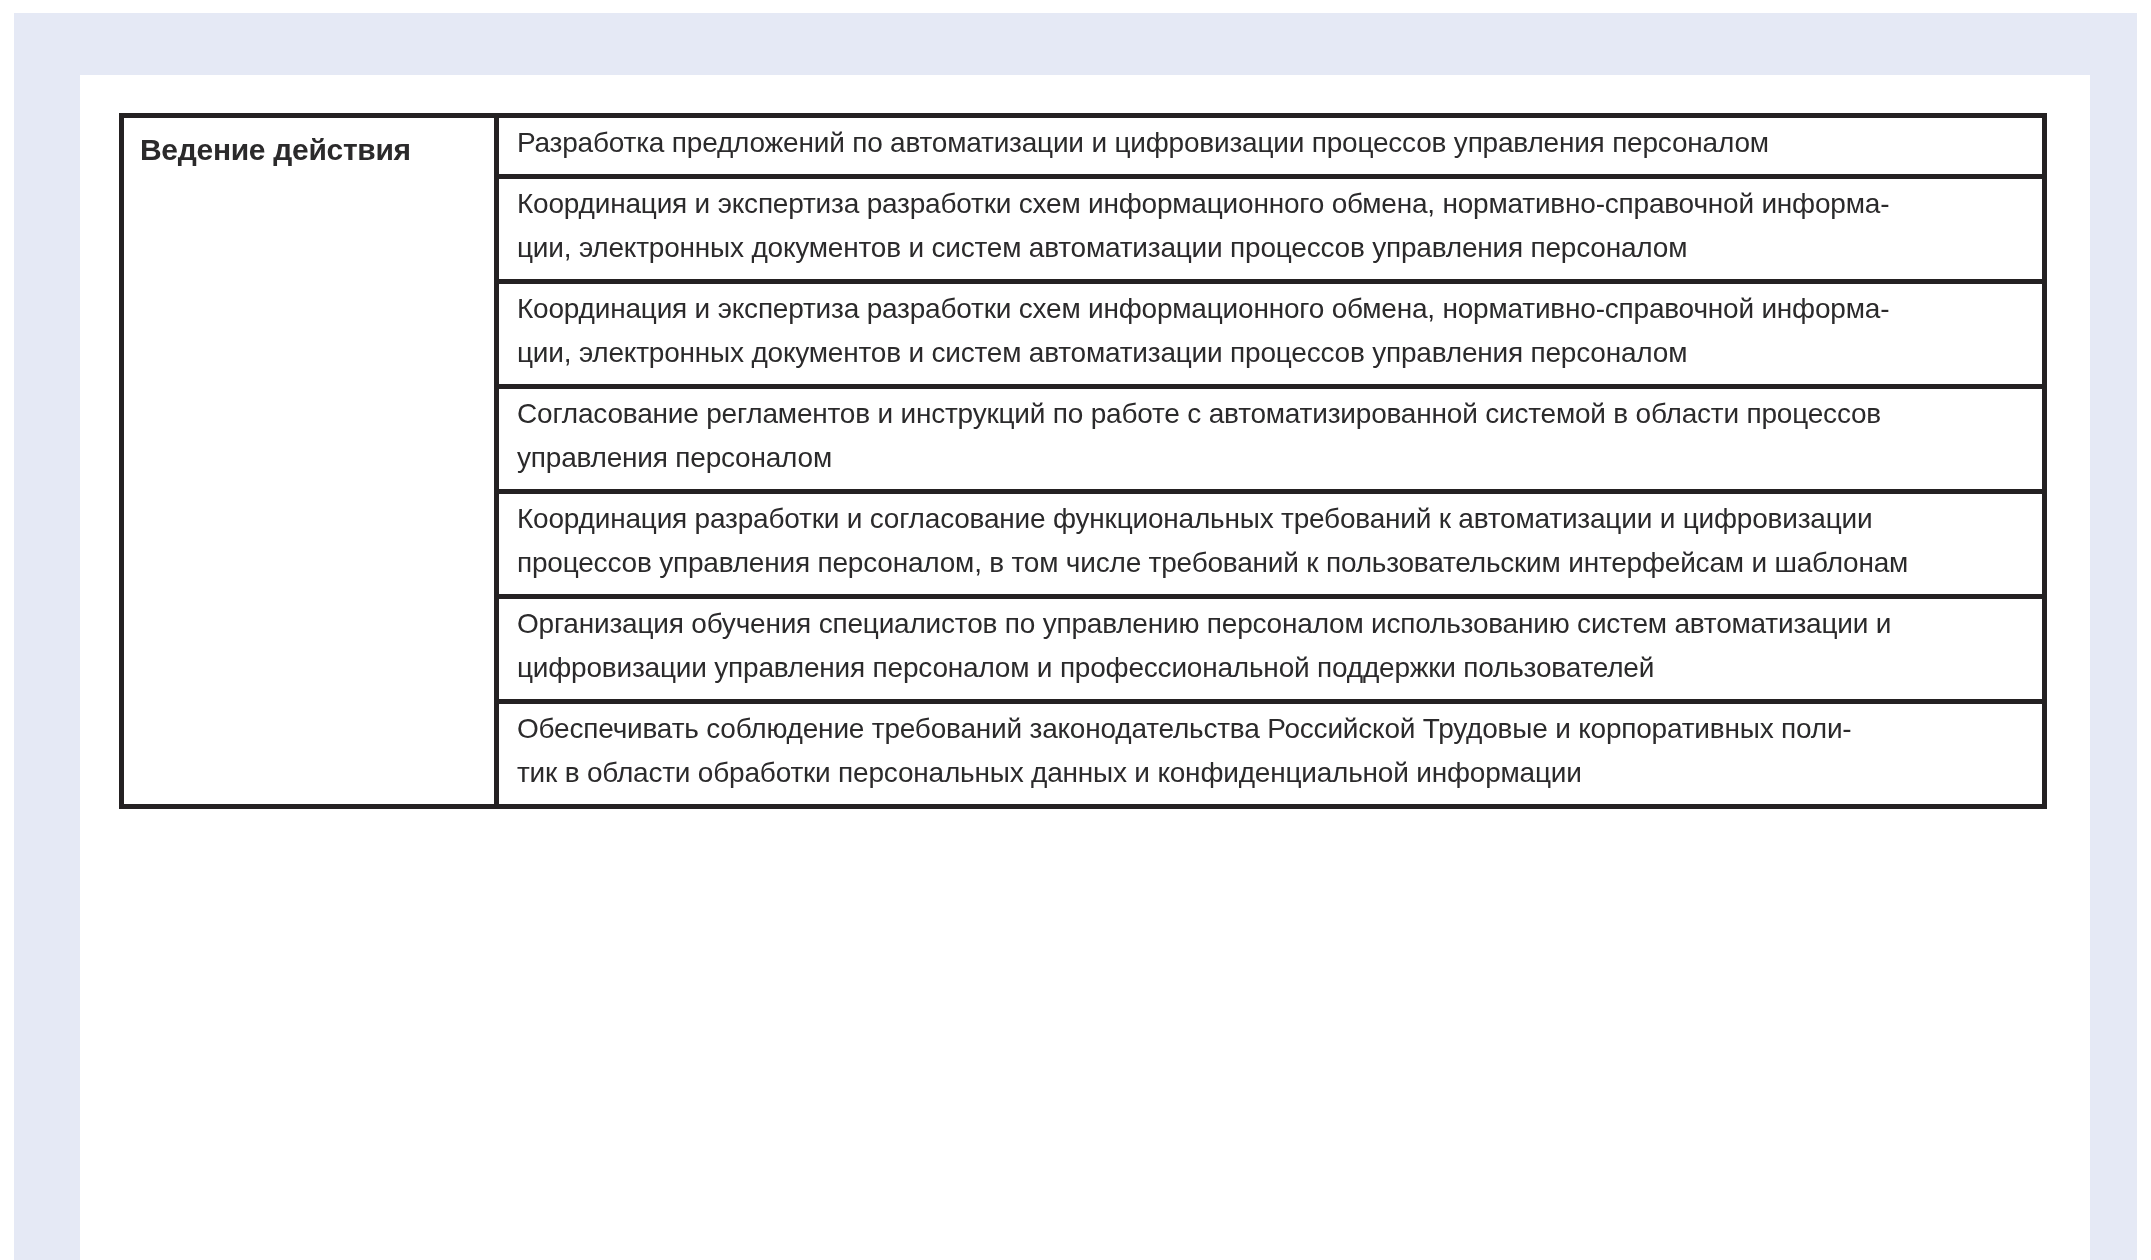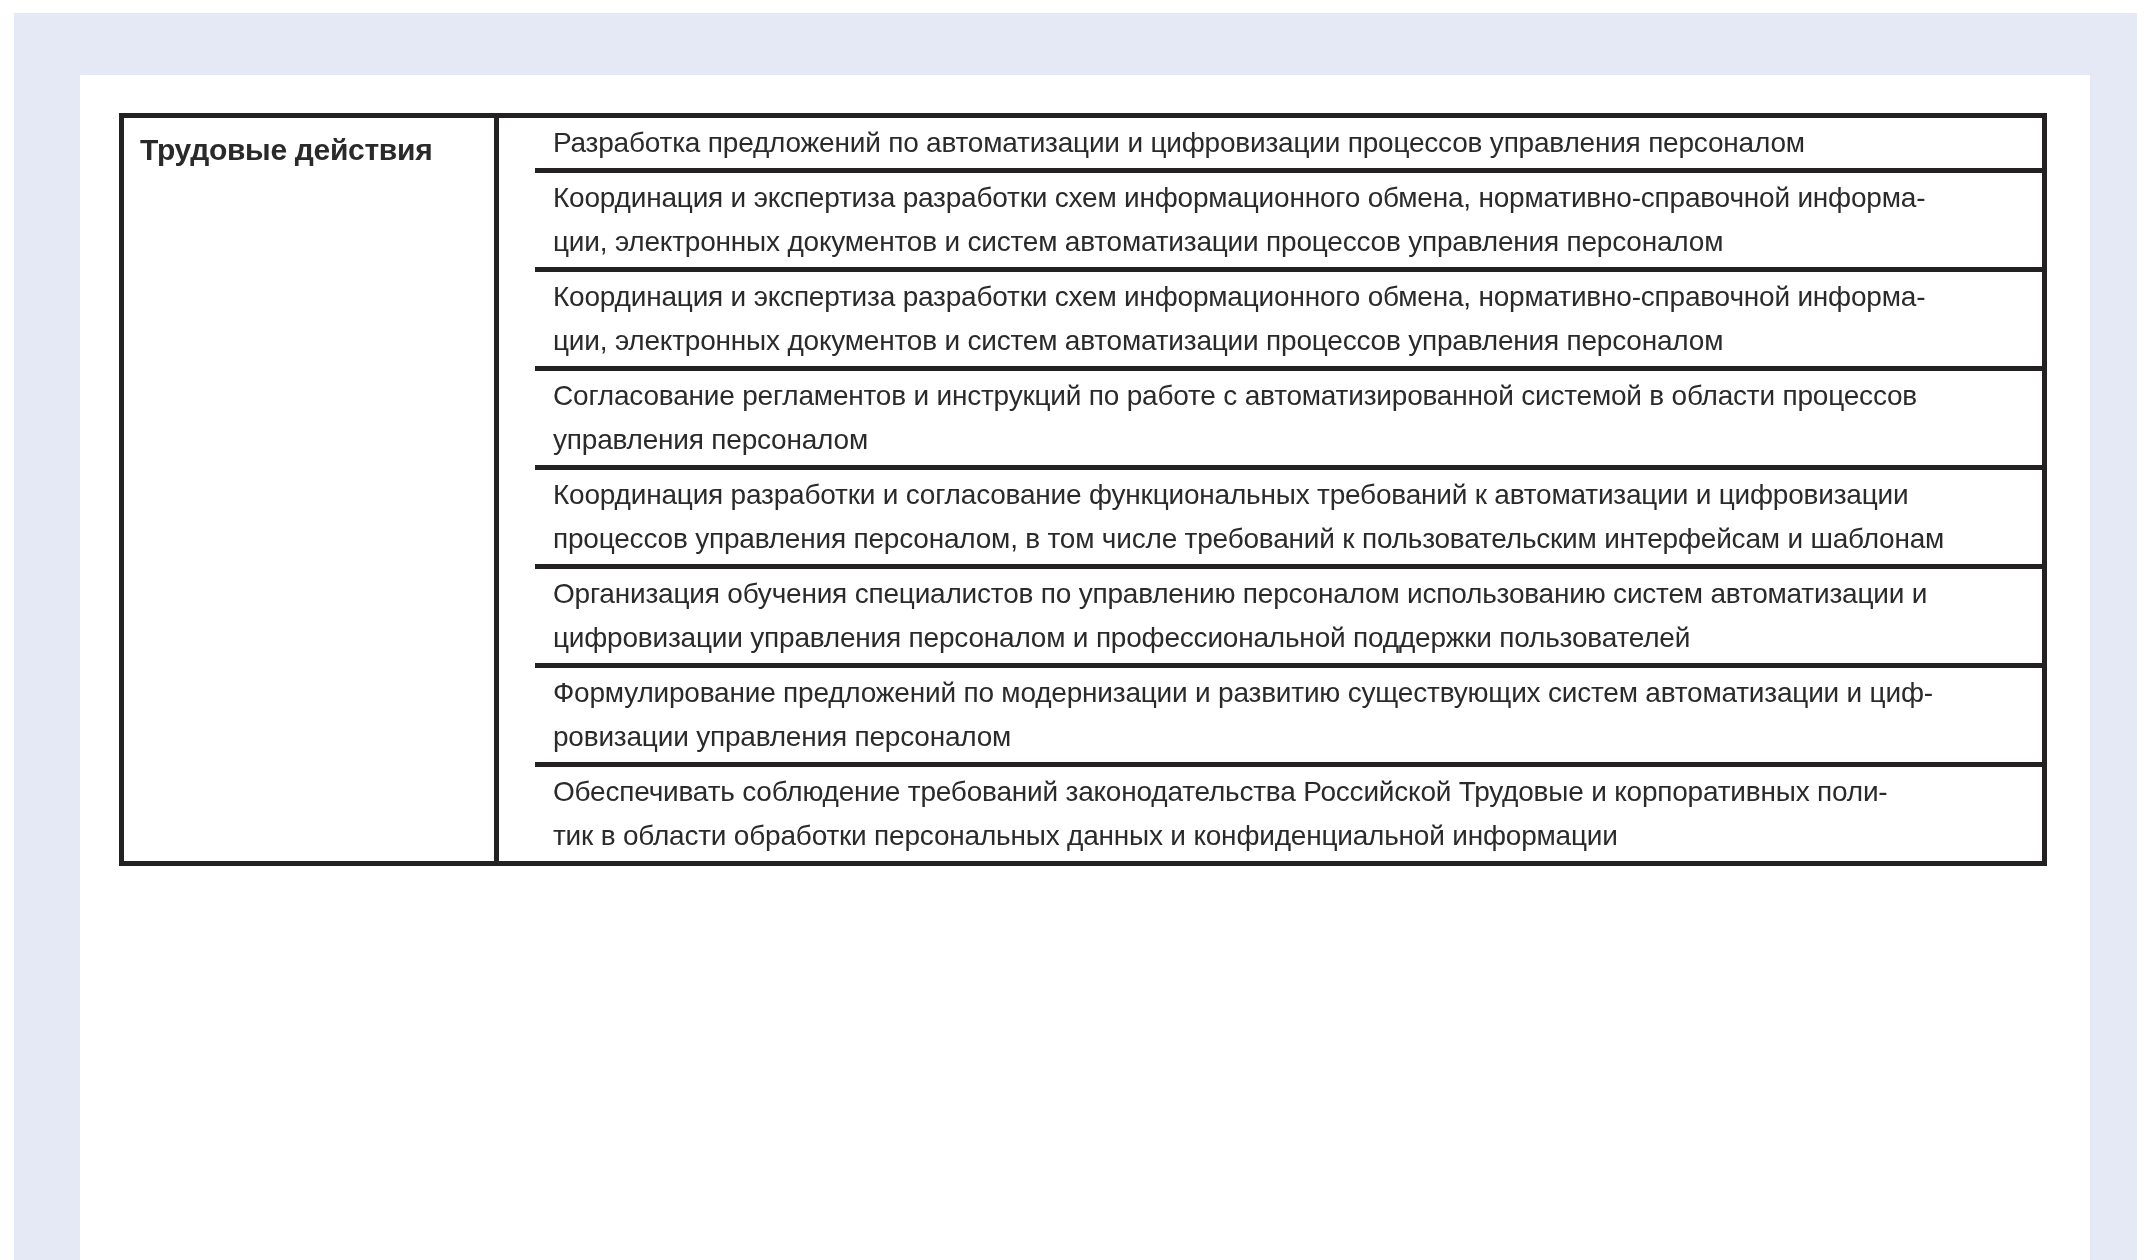--- a/index.html
+++ b/index.html
@@ -48,42 +48,41 @@
     letter-spacing:-0.3px;
     white-space:nowrap;
   }
   .col-right{
     flex:1 1 auto;
     display:flex;
     flex-direction:column;
   }
   .row{
     border-bottom:5px solid var(--border_color);
-    padding:3px 20px 3px 18px;
+    padding:3px 20px 9px 18px;
     min-height:50px;
-    margin-left:36px;
   }
   .row:last-child{border-bottom:none;}
   .row-text{
     font-size:28px;
     line-height:44px;
     letter-spacing:-0.2px;
     white-space:pre-line;
     display:block;
   }
 </style>
 </head>
 <body>
 
 <div class="frame">
   <div class="page">
 
     <div class="doc-table">
       <div class="col-left">
-        <span class="header-label">Трудовые действия</span>
+        <span class="header-label">Ведение действия</span>
       </div>
       <div class="col-right">
         <div class="row">
             <span class="row-text">Разработка предложений по автоматизации и цифровизации процессов управления персоналом</span>
           </div>
         <div class="row">
             <span class="row-text">Координация и экспертиза разработки схем информационного обмена, нормативно-справочной информа-
 ции, электронных документов и систем автоматизации процессов управления персоналом</span>
           </div>
         <div class="row">
@@ -96,24 +95,20 @@
           </div>
         <div class="row">
             <span class="row-text">Координация разработки и согласование функциональных требований к автоматизации и цифровизации
 процессов управления персоналом, в том числе требований к пользовательским интерфейсам и шаблонам</span>
           </div>
         <div class="row">
             <span class="row-text">Организация обучения специалистов по управлению персоналом использованию систем автоматизации и
 цифровизации управления персоналом и профессиональной поддержки пользователей</span>
           </div>
         <div class="row">
-            <span class="row-text">Формулирование предложений по модернизации и развитию существующих систем автоматизации и циф-
-ровизации управления персоналом</span>
-          </div>
-        <div class="row">
             <span class="row-text">Обеспечивать соблюдение требований законодательства Российской Трудовые и корпоративных поли-
 тик в области обработки персональных данных и конфиденциальной информации</span>
           </div>
       </div>
     </div>
 
   </div>
 </div>
 
 </body></html>

